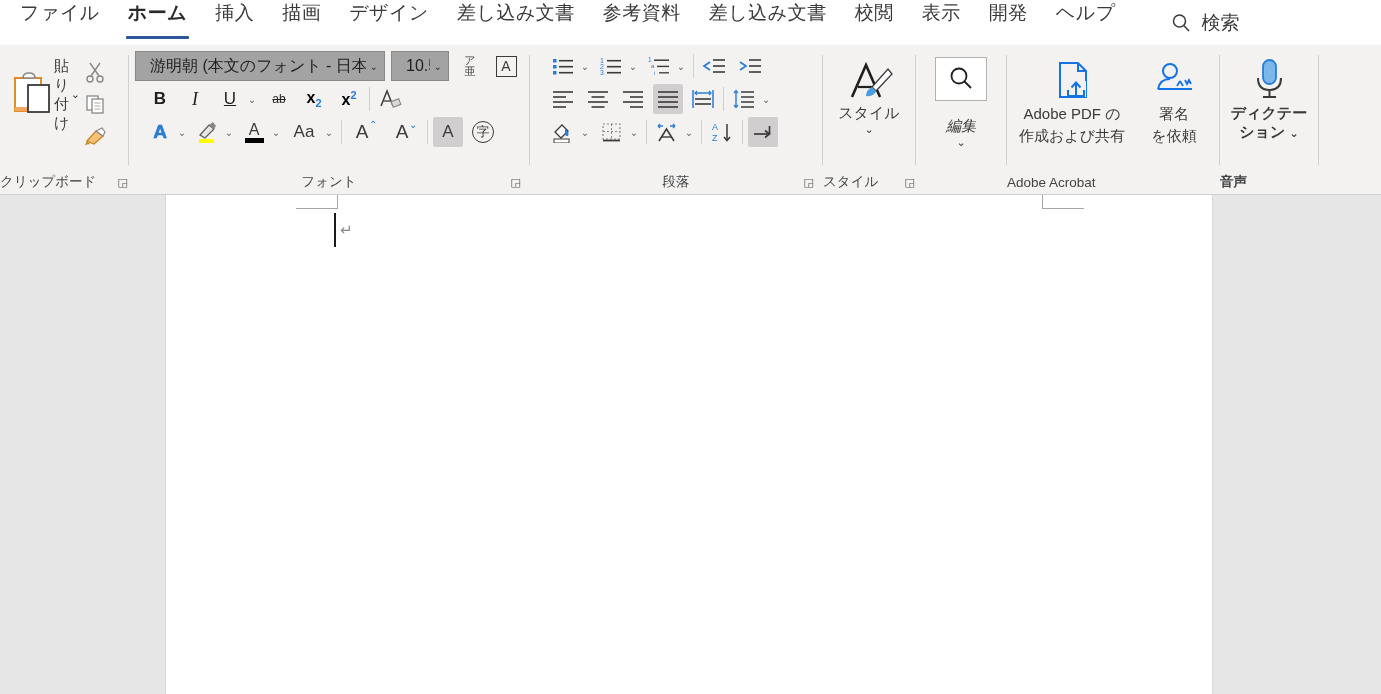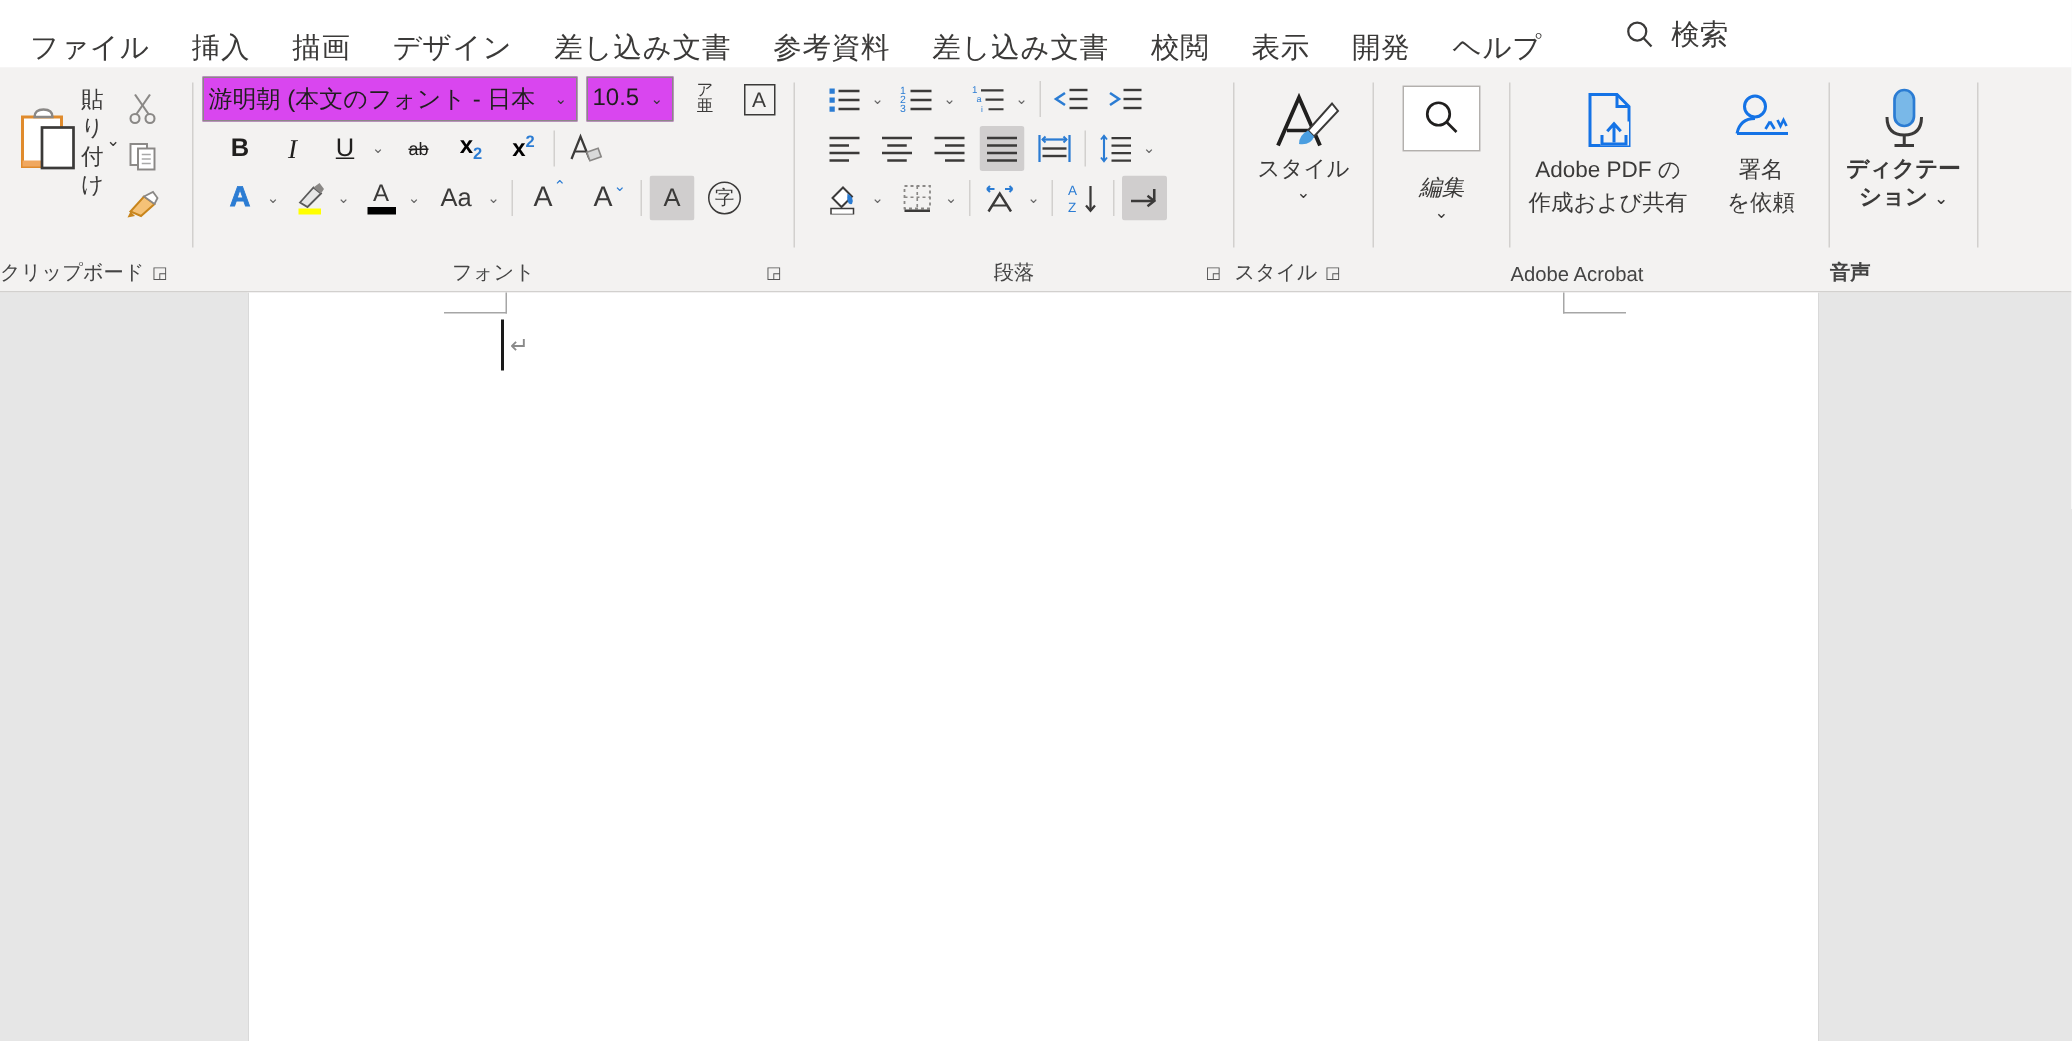--- a/index.html
+++ b/index.html
@@ -13,21 +13,21 @@
 
   
   .tabstrip {
     position: absolute; top: 0; left: 0; width: 1381px; height: 45px;
     background: #ffffff;
     display: flex; align-items: center;
   }
   .tab {
     position: relative;
     padding: 0 14px; height: 45px;
-    display: flex; align-items: flex-end; justify-content: center;
+    display: flex; align-items: flex-start; justify-content: center;
     font-size: 19px; color: #3b3a39; white-space: nowrap;
     letter-spacing: .5px;
   }
   .tab.first { margin-left: 6px; }
   .tab.active { font-weight: bold; color: #2b2b2b; }
   .tab.active .tab-underline {
     position: absolute; left: 12px; right: 12px; bottom: 6px;
     height: 3px; background: #2b579a; border-radius: 1px;
   }
   .searchbox {
@@ -38,21 +38,21 @@
 
   
   .ribbon {
     position: absolute; top: 45px; left: 0; width: 1381px; height: 150px;
     background: #f3f2f1;
     display: flex; align-items: stretch;
   }
   .group { position: relative; display: flex; flex-direction: column; height: 150px; }
   .group-body { flex: 1; display: flex; align-items: flex-start; padding-top: 6px; }
   .group-label {
-    height: 26px; display: flex; align-items: center; justify-content: flex-start;
+    height: 26px; display: flex; align-items: center; justify-content: space-between;
     font-size: 13.5px; color: #444; gap: 5px; position: relative;
   }
   .sep { width: 1px; background: #d2d0ce; margin: 10px 0 30px 0; align-self: stretch; }
   .launcher { font-size: 11px; color: #555; line-height: 1; }
 
   
   .btn {
     display: flex; align-items: center; justify-content: center;
     border: 1px solid transparent; border-radius: 2px;
     background: transparent; cursor: default;
@@ -71,22 +71,22 @@
   }
   .paste .lbl { font-size: 15px; color: #3b3a39; margin-top: 2px; }
   .paste .dd { font-size: 11px; color: #3b3a39; line-height: 12px; }
   .clip-small { display: flex; flex-direction: column; align-items: center; padding-top: 6px; gap: 2px; }
 
   
   .font-body { display: flex; flex-direction: column; padding-left: 6px; gap: 3px; }
   .row { display: flex; align-items: center; }
   .combo {
     display: flex; align-items: center; justify-content: space-between;
-    border: 1px solid #8a8886; background: #d946ef; height: 30px;
-    font-size: 16px; color: #201f1e; padding: 0 2px 0 3px; overflow: hidden;
+    border: 1px solid #8a8886; background: #a3a3a3; height: 30px;
+    font-size: 16px; color: #201f1e; padding: 0 2px 0 14px; overflow: hidden;
   }
   .combo .txt { white-space: nowrap; overflow: hidden; }
   .combo .ar { font-size: 10px; color: #333; padding: 0 4px; }
   .font-name { width: 250px; }
   .font-size { width: 58px; margin-left: 6px; }
   .vline { width: 1px; height: 24px; background: #d2d0ce; margin: 0 5px; }
 
   .b-i-u { font-size: 17px; color: #201f1e; }
   .ital { font-style: italic; font-family: "Liberation Serif", serif; font-size: 18px; }
   .bold { font-weight: bold; }
@@ -142,20 +142,24 @@
 </style>
 </head>
 <body>
 
 <div id="app">
 
   <div class="tabstrip">
     <div class="tab first">
         <span>ファイル</span>
       </div>
+    <div class="tab active">
+      <span>ホーム</span>
+      <span class="tab-underline"></span>
+    </div>
     <div class="tab">
         <span>挿入</span>
       </div>
     <div class="tab">
         <span>描画</span>
       </div>
     <div class="tab">
         <span>デザイン</span>
       </div>
     <div class="tab">

